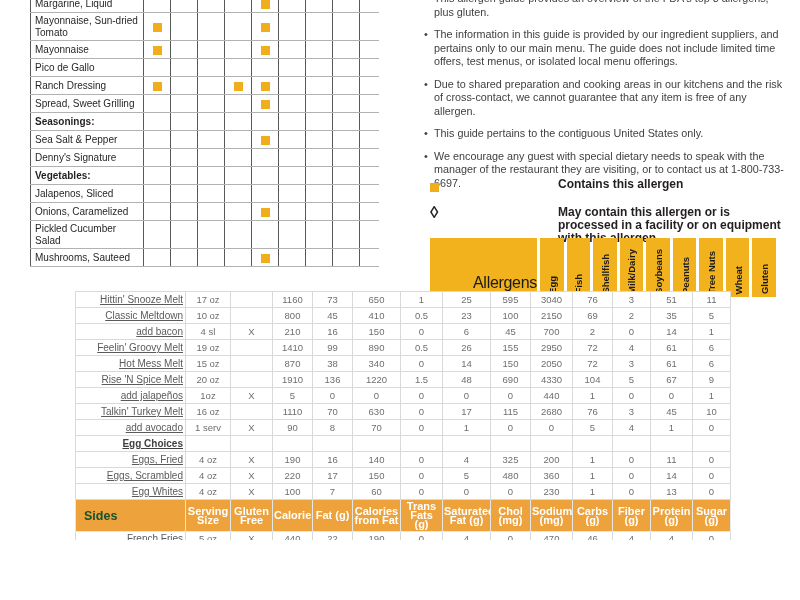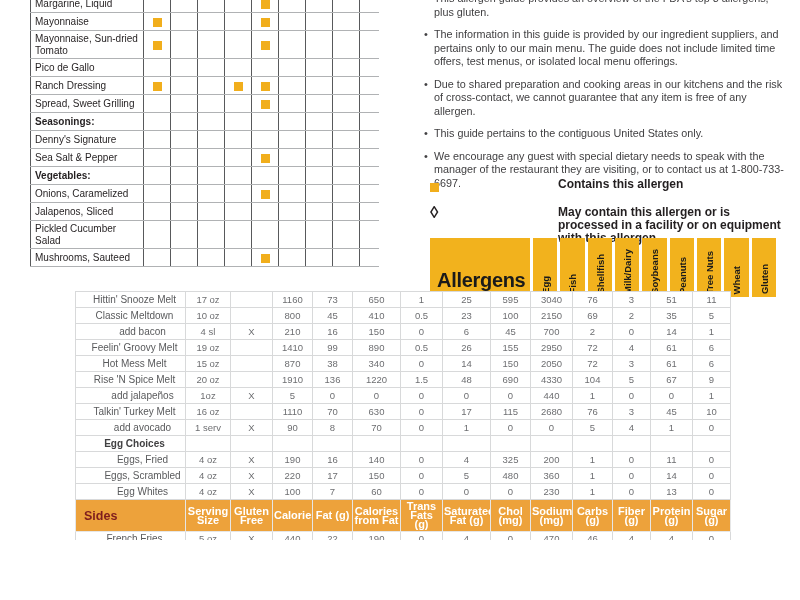--- a/index.html
+++ b/index.html
@@ -25,35 +25,35 @@
   
   .legend{position:absolute;left:418px;top:178px;width:372px;}
   .legend-row{display:flex;align-items:flex-start;margin-bottom:10px;}
   .legend-sym{width:123px;flex:0 0 123px;padding-left:12px;box-sizing:border-box;}
   .legend-dia{font-size:17px;font-weight:bold;color:#231f20;line-height:14px;}
   .legend-txt{flex:1;font-size:12px;font-weight:bold;color:#231f20;line-height:13px;margin-left:17px;}
 
   
   .banner{position:absolute;left:430px;top:238px;width:346px;height:59px;display:flex;column-gap:3px;}
   .banner-title-block{flex:0 0 100px;background:#F2B21D;display:flex;align-items:flex-end;padding:0 0 5px 7px;box-sizing:border-box;}
-  .banner-title{font-size:20px;font-weight:bold;color:#1a1a1a;letter-spacing:-0.3px;}
+  .banner-title{font-size:16px;font-weight:normal;color:#1a1a1a;letter-spacing:-0.3px;margin-left:36px;}
   .strip{flex:1;background:#F2B21D;position:relative;}
   .vlabel{position:absolute;bottom:3px;left:50%;transform:translateX(-50%) rotate(180deg);
           writing-mode:vertical-rl;font-size:9.5px;font-weight:bold;color:#1a1a1a;white-space:nowrap;}
 
   
   .nutrition-panel{position:absolute;left:75px;top:291px;width:656px;background:#fff;z-index:5;}
   .nutrition{border-collapse:collapse;table-layout:fixed;width:656px;background:#fff;}
   .nutrition td{border:1px solid #d8d9da;font-size:9.5px;color:#6d6e71;text-align:center;height:15px;padding:0 2px;overflow:hidden;white-space:nowrap;}
-  .nutrition .nname{text-align:center;padding-left:10px;color:#595a5c;font-size:10px;}
+  .nutrition .nname{text-align:right;padding-left:10px;color:#595a5c;font-size:10px;text-decoration:underline;}
   .nutrition .nname.indent{padding-left:26px;}
   .nutrition tr.nsection .nname{font-weight:bold;color:#414042;}
   .nutrition tr.sides-header td{background:#EDA23B;border-color:#e6e6e6;height:25px;}
   .nutrition tr.sides-header .hcol{color:#ffffff;font-weight:bold;font-size:11px;line-height:9px;white-space:normal;padding:2px 1px;}
-  .nutrition tr.sides-header .sides-label{color:#7f1d1d;font-weight:bold;font-size:12.5px;text-align:left;padding-left:8px;white-space:nowrap;}
+  .nutrition tr.sides-header .sides-label{color:#14532d;font-weight:bold;font-size:12.5px;text-align:left;padding-left:8px;white-space:nowrap;}
   .nutrition tr.sides-row td{height:13px;}
 </style>
 </head>
 <body>
 
 <div class="canvas">
 
   <div class="allergen-wrap">
     <table class="allergen-grid">
       <tbody>
@@ -63,33 +63,33 @@
             <td class="gmark"></td>
             <td class="gmark"></td>
             <td class="gmark"></td>
             <td class="gmark"><span class="sq"></span></td>
             <td class="gmark"></td>
             <td class="gmark"></td>
             <td class="gmark"></td>
             <td class="gmark"></td>
           </tr>
           <tr>
+            <td class="gname">Mayonnaise, Sun-dried Tomato</td>
+            <td class="gmark"><span class="sq"></span></td>
+            <td class="gmark"></td>
+            <td class="gmark"></td>
+            <td class="gmark"></td>
+            <td class="gmark"><span class="sq"></span></td>
+            <td class="gmark"></td>
+            <td class="gmark"></td>
+            <td class="gmark"></td>
+            <td class="gmark"></td>
+          </tr>
+          <tr>
             <td class="gname">Mayonnaise</td>
-            <td class="gmark"><span class="sq"></span></td>
-            <td class="gmark"></td>
-            <td class="gmark"></td>
-            <td class="gmark"></td>
-            <td class="gmark"><span class="sq"></span></td>
-            <td class="gmark"></td>
-            <td class="gmark"></td>
-            <td class="gmark"></td>
-            <td class="gmark"></td>
-          </tr>
-          <tr>
-            <td class="gname">Mayonnaise, Sun-dried Tomato</td>
             <td class="gmark"><span class="sq"></span></td>
             <td class="gmark"></td>
             <td class="gmark"></td>
             <td class="gmark"></td>
             <td class="gmark"><span class="sq"></span></td>
             <td class="gmark"></td>
             <td class="gmark"></td>
             <td class="gmark"></td>
             <td class="gmark"></td>
           </tr>
@@ -135,74 +135,74 @@
             <td class="gmark"></td>
             <td class="gmark"></td>
             <td class="gmark"></td>
             <td class="gmark"></td>
             <td class="gmark"></td>
             <td class="gmark"></td>
             <td class="gmark"></td>
             <td class="gmark"></td>
           </tr>
           <tr>
+            <td class="gname">Sea Salt &amp; Pepper</td>
+            <td class="gmark"></td>
+            <td class="gmark"></td>
+            <td class="gmark"></td>
+            <td class="gmark"></td>
+            <td class="gmark"><span class="sq"></span></td>
+            <td class="gmark"></td>
+            <td class="gmark"></td>
+            <td class="gmark"></td>
+            <td class="gmark"></td>
+          </tr>
+          <tr>
             <td class="gname">Denny's Signature</td>
             <td class="gmark"></td>
             <td class="gmark"></td>
             <td class="gmark"></td>
             <td class="gmark"></td>
             <td class="gmark"></td>
-            <td class="gmark"></td>
-            <td class="gmark"></td>
-            <td class="gmark"></td>
-            <td class="gmark"></td>
-          </tr>
-          <tr>
-            <td class="gname">Sea Salt &amp; Pepper</td>
-            <td class="gmark"></td>
-            <td class="gmark"></td>
-            <td class="gmark"></td>
-            <td class="gmark"></td>
-            <td class="gmark"><span class="sq"></span></td>
             <td class="gmark"></td>
             <td class="gmark"></td>
             <td class="gmark"></td>
             <td class="gmark"></td>
           </tr>
           <tr class="section">
             <td class="gname">Vegetables:</td>
             <td class="gmark"></td>
             <td class="gmark"></td>
             <td class="gmark"></td>
             <td class="gmark"></td>
             <td class="gmark"></td>
             <td class="gmark"></td>
             <td class="gmark"></td>
             <td class="gmark"></td>
             <td class="gmark"></td>
           </tr>
           <tr>
+            <td class="gname">Jalapenos, Sliced</td>
+            <td class="gmark"></td>
+            <td class="gmark"></td>
+            <td class="gmark"></td>
+            <td class="gmark"></td>
+            <td class="gmark"></td>
+            <td class="gmark"></td>
+            <td class="gmark"></td>
+            <td class="gmark"></td>
+            <td class="gmark"></td>
+          </tr>
+          <tr>
             <td class="gname">Onions, Caramelized</td>
             <td class="gmark"></td>
             <td class="gmark"></td>
             <td class="gmark"></td>
             <td class="gmark"></td>
             <td class="gmark"><span class="sq"></span></td>
-            <td class="gmark"></td>
-            <td class="gmark"></td>
-            <td class="gmark"></td>
-            <td class="gmark"></td>
-          </tr>
-          <tr>
-            <td class="gname">Jalapenos, Sliced</td>
-            <td class="gmark"></td>
-            <td class="gmark"></td>
-            <td class="gmark"></td>
-            <td class="gmark"></td>
-            <td class="gmark"></td>
             <td class="gmark"></td>
             <td class="gmark"></td>
             <td class="gmark"></td>
             <td class="gmark"></td>
           </tr>
           <tr>
             <td class="gname">Pickled Cucumber Salad</td>
             <td class="gmark"></td>
             <td class="gmark"></td>
             <td class="gmark"></td>

